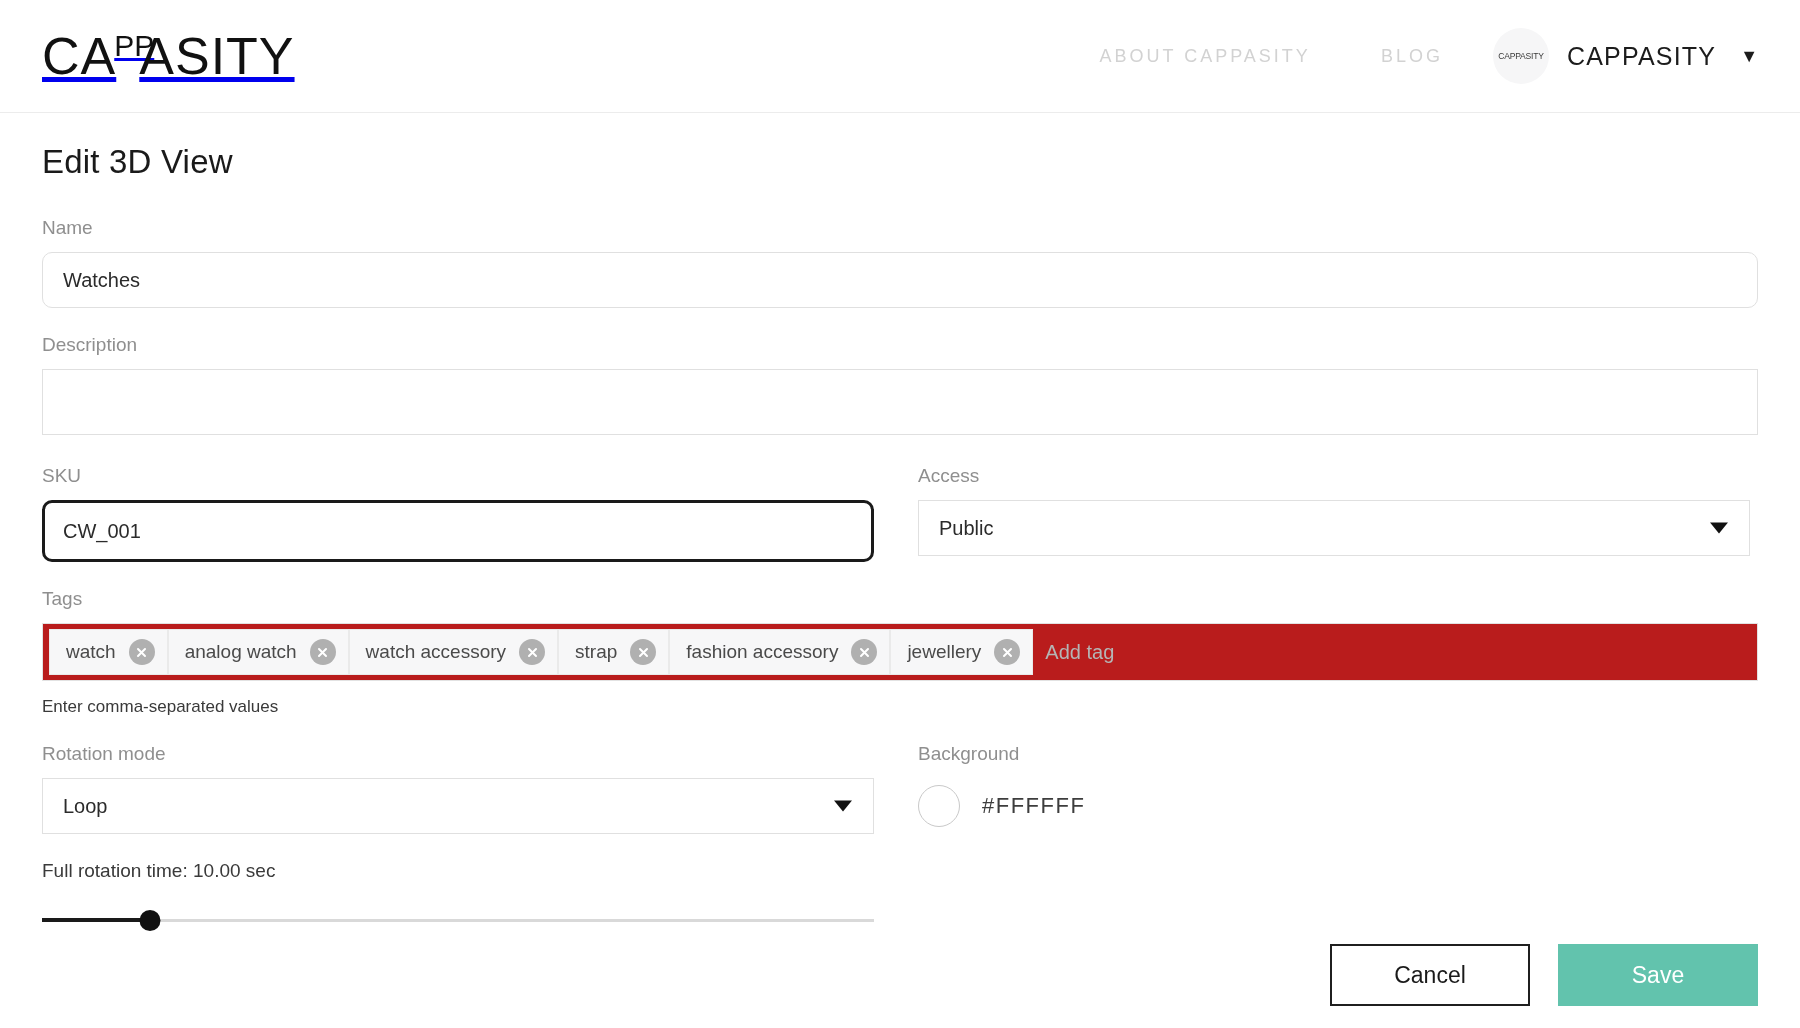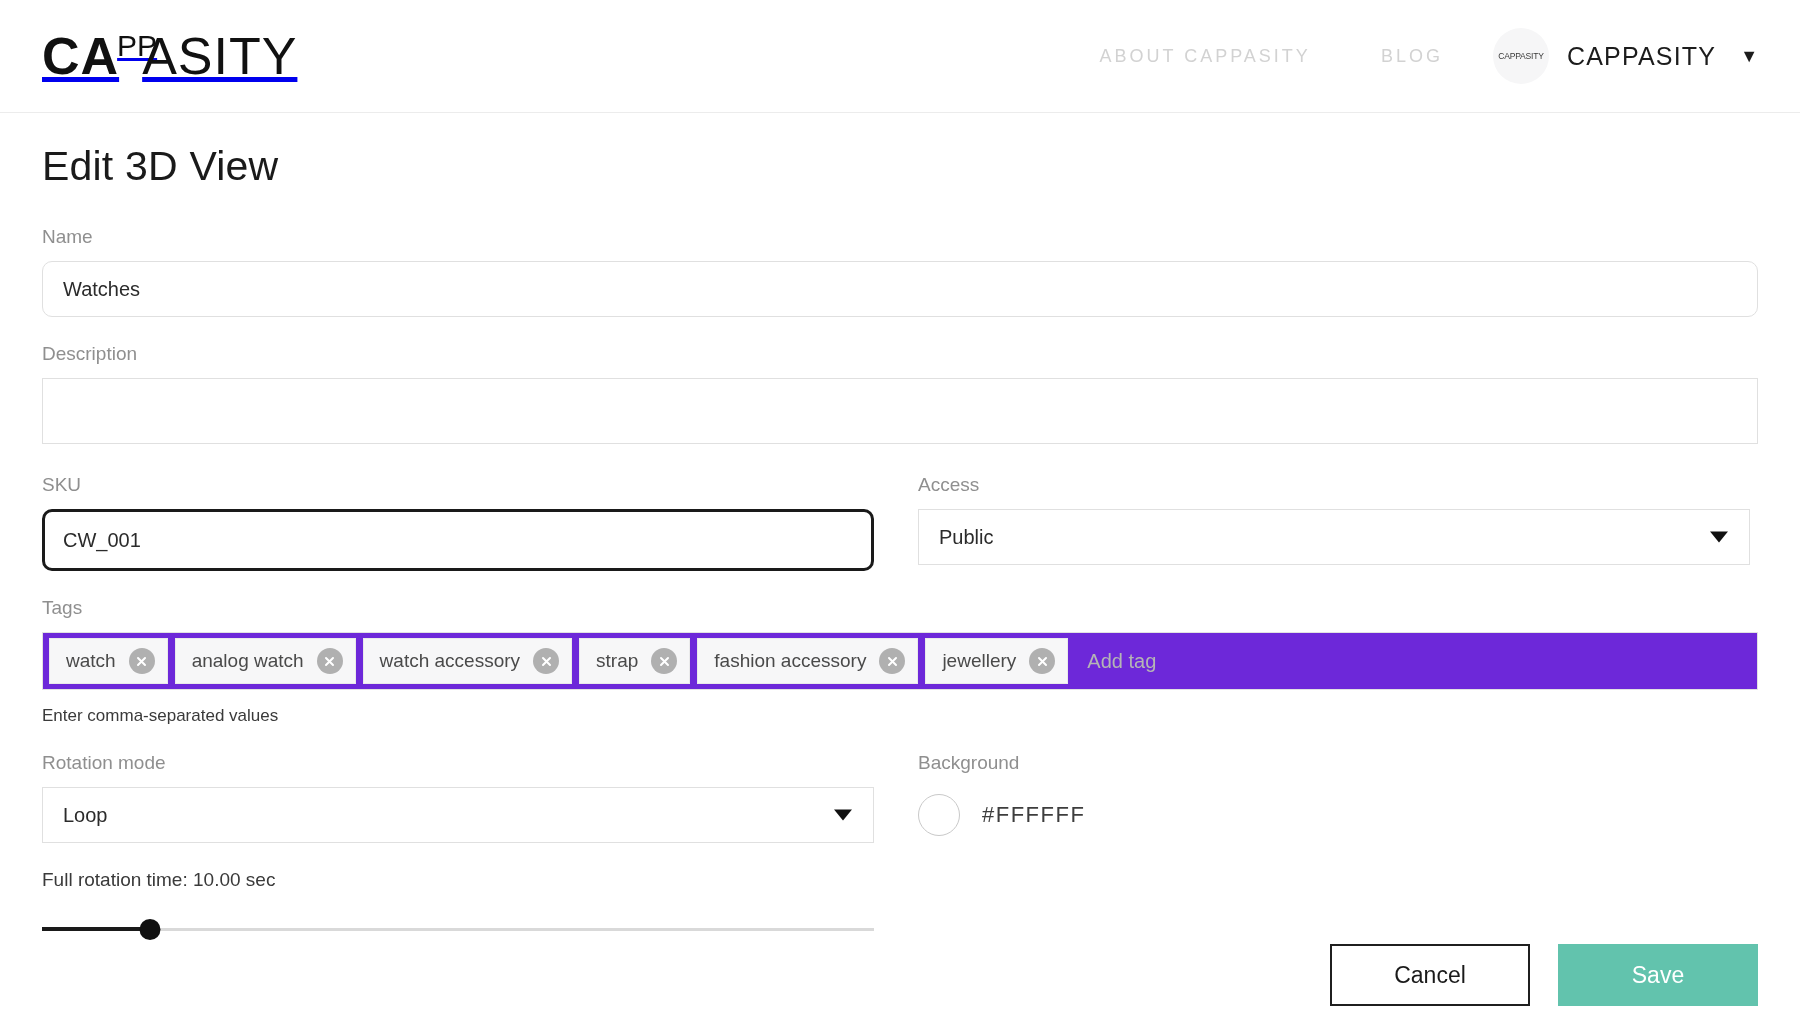--- a/index.html
+++ b/index.html
@@ -32,21 +32,21 @@
 
   .brand-logo {
     display: flex;
     align-items: flex-start;
     line-height: 1;
     user-select: none;
   }
   .brand-logo .lg-a {
     font-family: "Liberation Sans", sans-serif;
     font-size: 52px;
-    font-weight: 700;
+    font-weight: 400;
     letter-spacing: 1px;
     color: #111111;
   }
   .brand-logo .lg-pp {
     font-family: "Liberation Sans", sans-serif;
     font-size: 30px;
     font-weight: 300;
     letter-spacing: 0px;
     color: #111111;
     margin-top: 1px;
@@ -110,21 +110,21 @@
     color: #1c1c1c;
     line-height: 1;
   }
 
   
   .content {
     padding: 30px 42px 0 42px;
   }
 
   .page-title {
-    font-size: 41px;
+    font-size: 33px;
     font-weight: 400;
     color: #1a1a1a;
     margin-bottom: 36px;
     letter-spacing: 0.2px;
   }
 
   .field-label {
     font-size: 19px;
     color: #8f8f8f;
     margin-bottom: 13px;
@@ -196,25 +196,24 @@
     border-left: 9px solid transparent;
     border-right: 9px solid transparent;
     border-top: 11px solid #111111;
   }
 
   
   .tags-box {
     width: 100%;
     min-height: 58px;
     border: 1px solid #e2e2e2;
-    background: #6d28d9;
+    background: #b91c1c;
     display: flex;
     align-items: center;
     padding: 5px 6px;
-    gap: 7px;
     flex-wrap: nowrap;
   }
   .tag {
     display: flex;
     align-items: center;
     background: #f7f7f8;
     border: 1px solid #eaeaea;
     height: 46px;
     padding: 0 12px 0 16px;
     gap: 13px;

